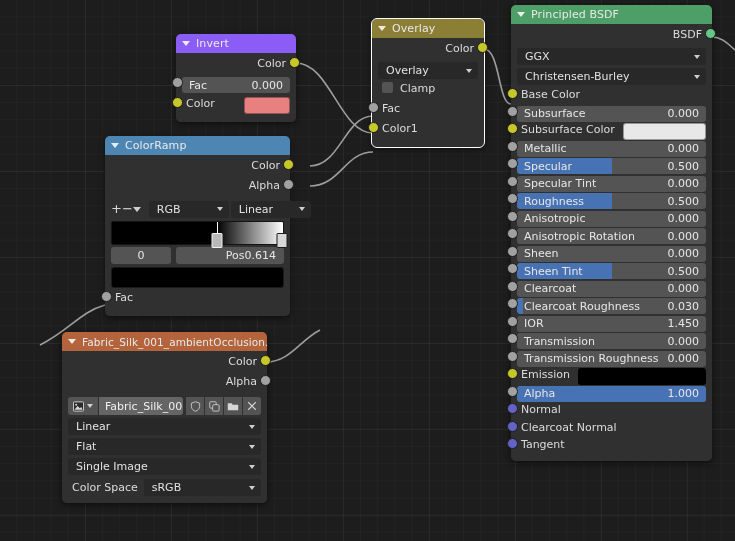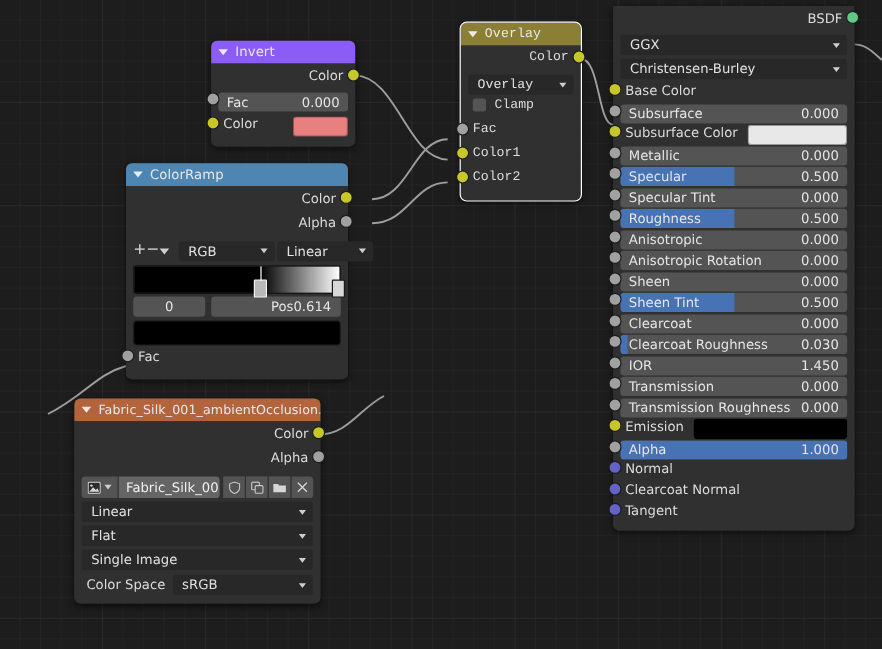--- a/index.html
+++ b/index.html
@@ -275,21 +275,21 @@
         </div>
       </div>
       <div class="row">
         <div class="sock l s-color"></div>
         <span class="lbl-in" style="flex:none; width:58px;">Color</span>
         <div class="swatch" style="flex:1; background:#e8807f;"></div>
       </div>
     </div>
   </div>
 
-  <div class="node selected" style="left:384px; top:19px; width:100px;font-family:Liberation Mono, monospace;">
+  <div class="node selected" style="left:372px; top:19px; width:112px;">
     <div class="node-header" style="background:#8a7f35;">
       <div class="tri"></div>
       <span>Overlay</span>
     </div>
     <div class="node-body">
       <div class="row">
         <div class="sock r s-color"></div>
         <div class="lbl-out">Color</div>
       </div>
       <div class="row">
@@ -302,24 +302,20 @@
         <div class="checkbox"></div>
         <span>Clamp</span>
       </div>
       <div class="row">
         <div class="sock l s-float"></div>
         <span class="lbl-in">Fac</span>
       </div>
       <div class="row">
         <div class="sock l s-color"></div>
         <span class="lbl-in">Color1</span>
-      </div>
-      <div class="row">
-        <div class="sock l s-color"></div>
-        <span class="lbl-in">Color2</span>
       </div>
     </div>
   </div>
 
   <div class="node" style="left:105px; top:136px; width:185px;">
     <div class="node-header" style="background:#4e86b3;">
       <div class="tri"></div>
       <span>ColorRamp</span>
     </div>
     <div class="node-body">
@@ -445,20 +441,24 @@
         <span class="k">Color Space</span>
         <div class="dropdown" style="flex:1;">
           <span>sRGB</span>
           <div class="chev"></div>
         </div>
       </div>
     </div>
   </div>
 
   <div class="node" style="left:511px; top:5px; width:201px;">
+    <div class="node-header" style="background:#4e9e68;">
+      <div class="tri"></div>
+      <span>Principled BSDF</span>
+    </div>
     <div class="node-body">
       <div class="row">
         <div class="sock r s-shader"></div>
         <div class="lbl-out">BSDF</div>
       </div>
       <div class="row">
         <div class="dropdown">
           <span>GGX</span>
           <div class="chev"></div>
         </div>

